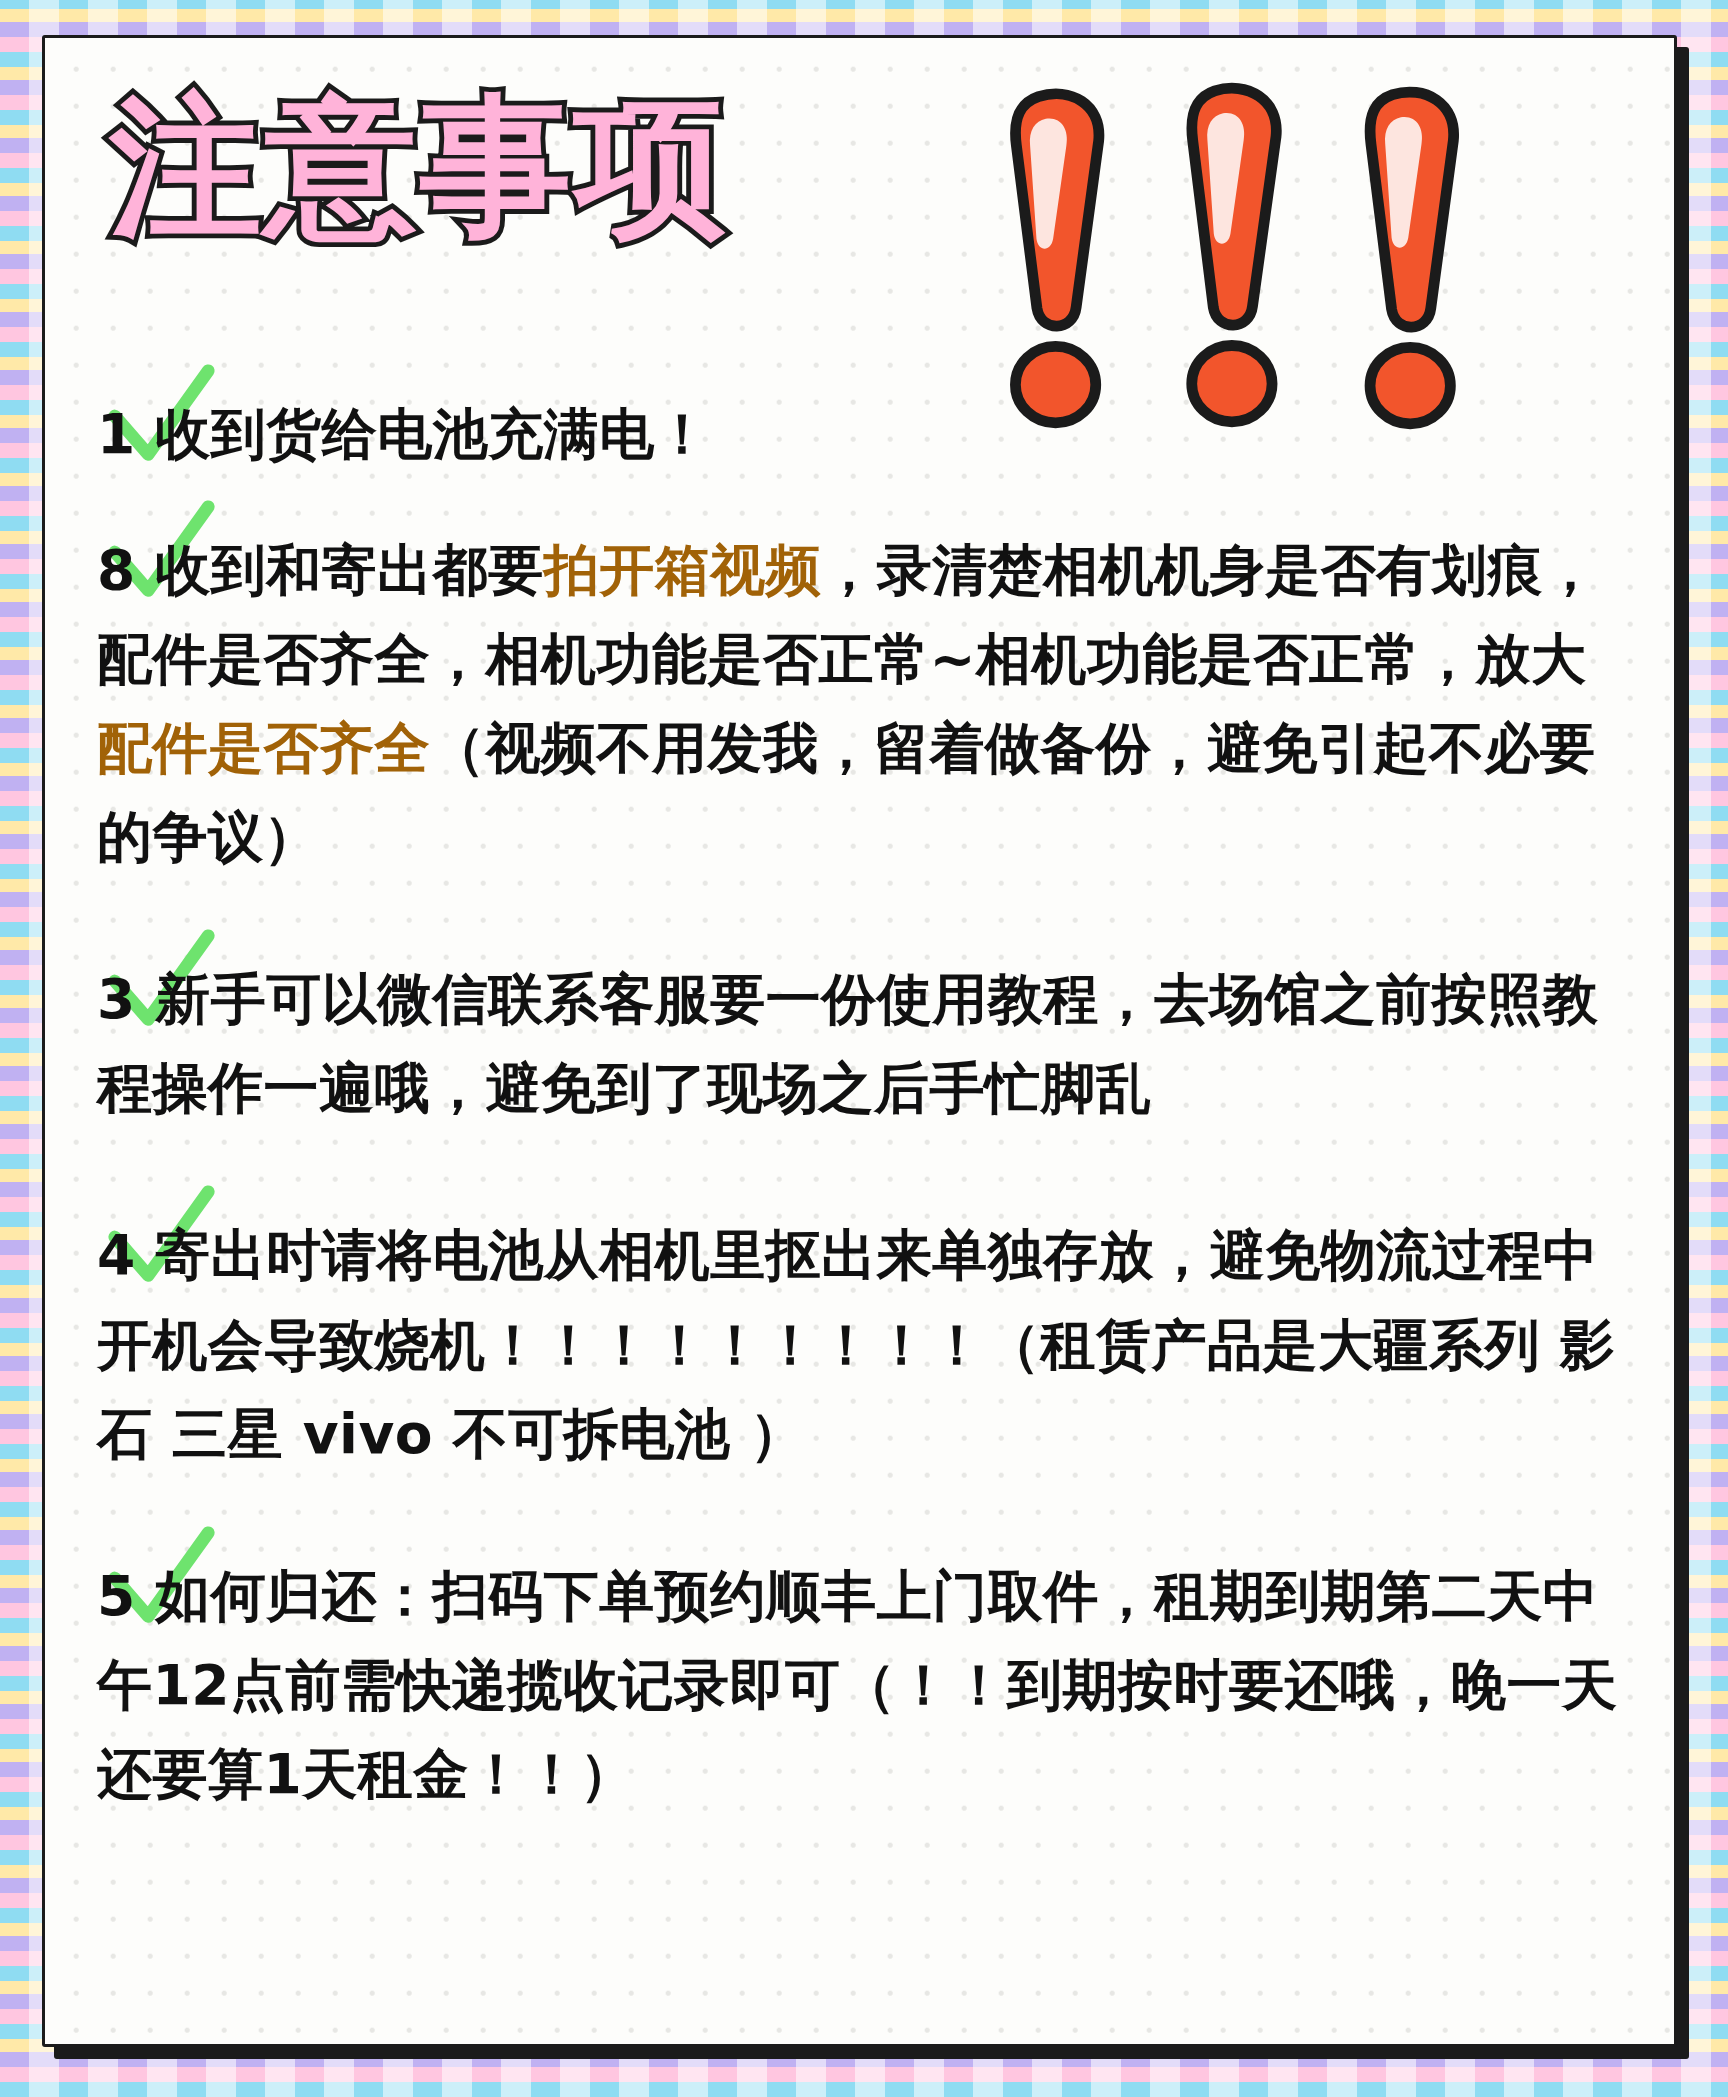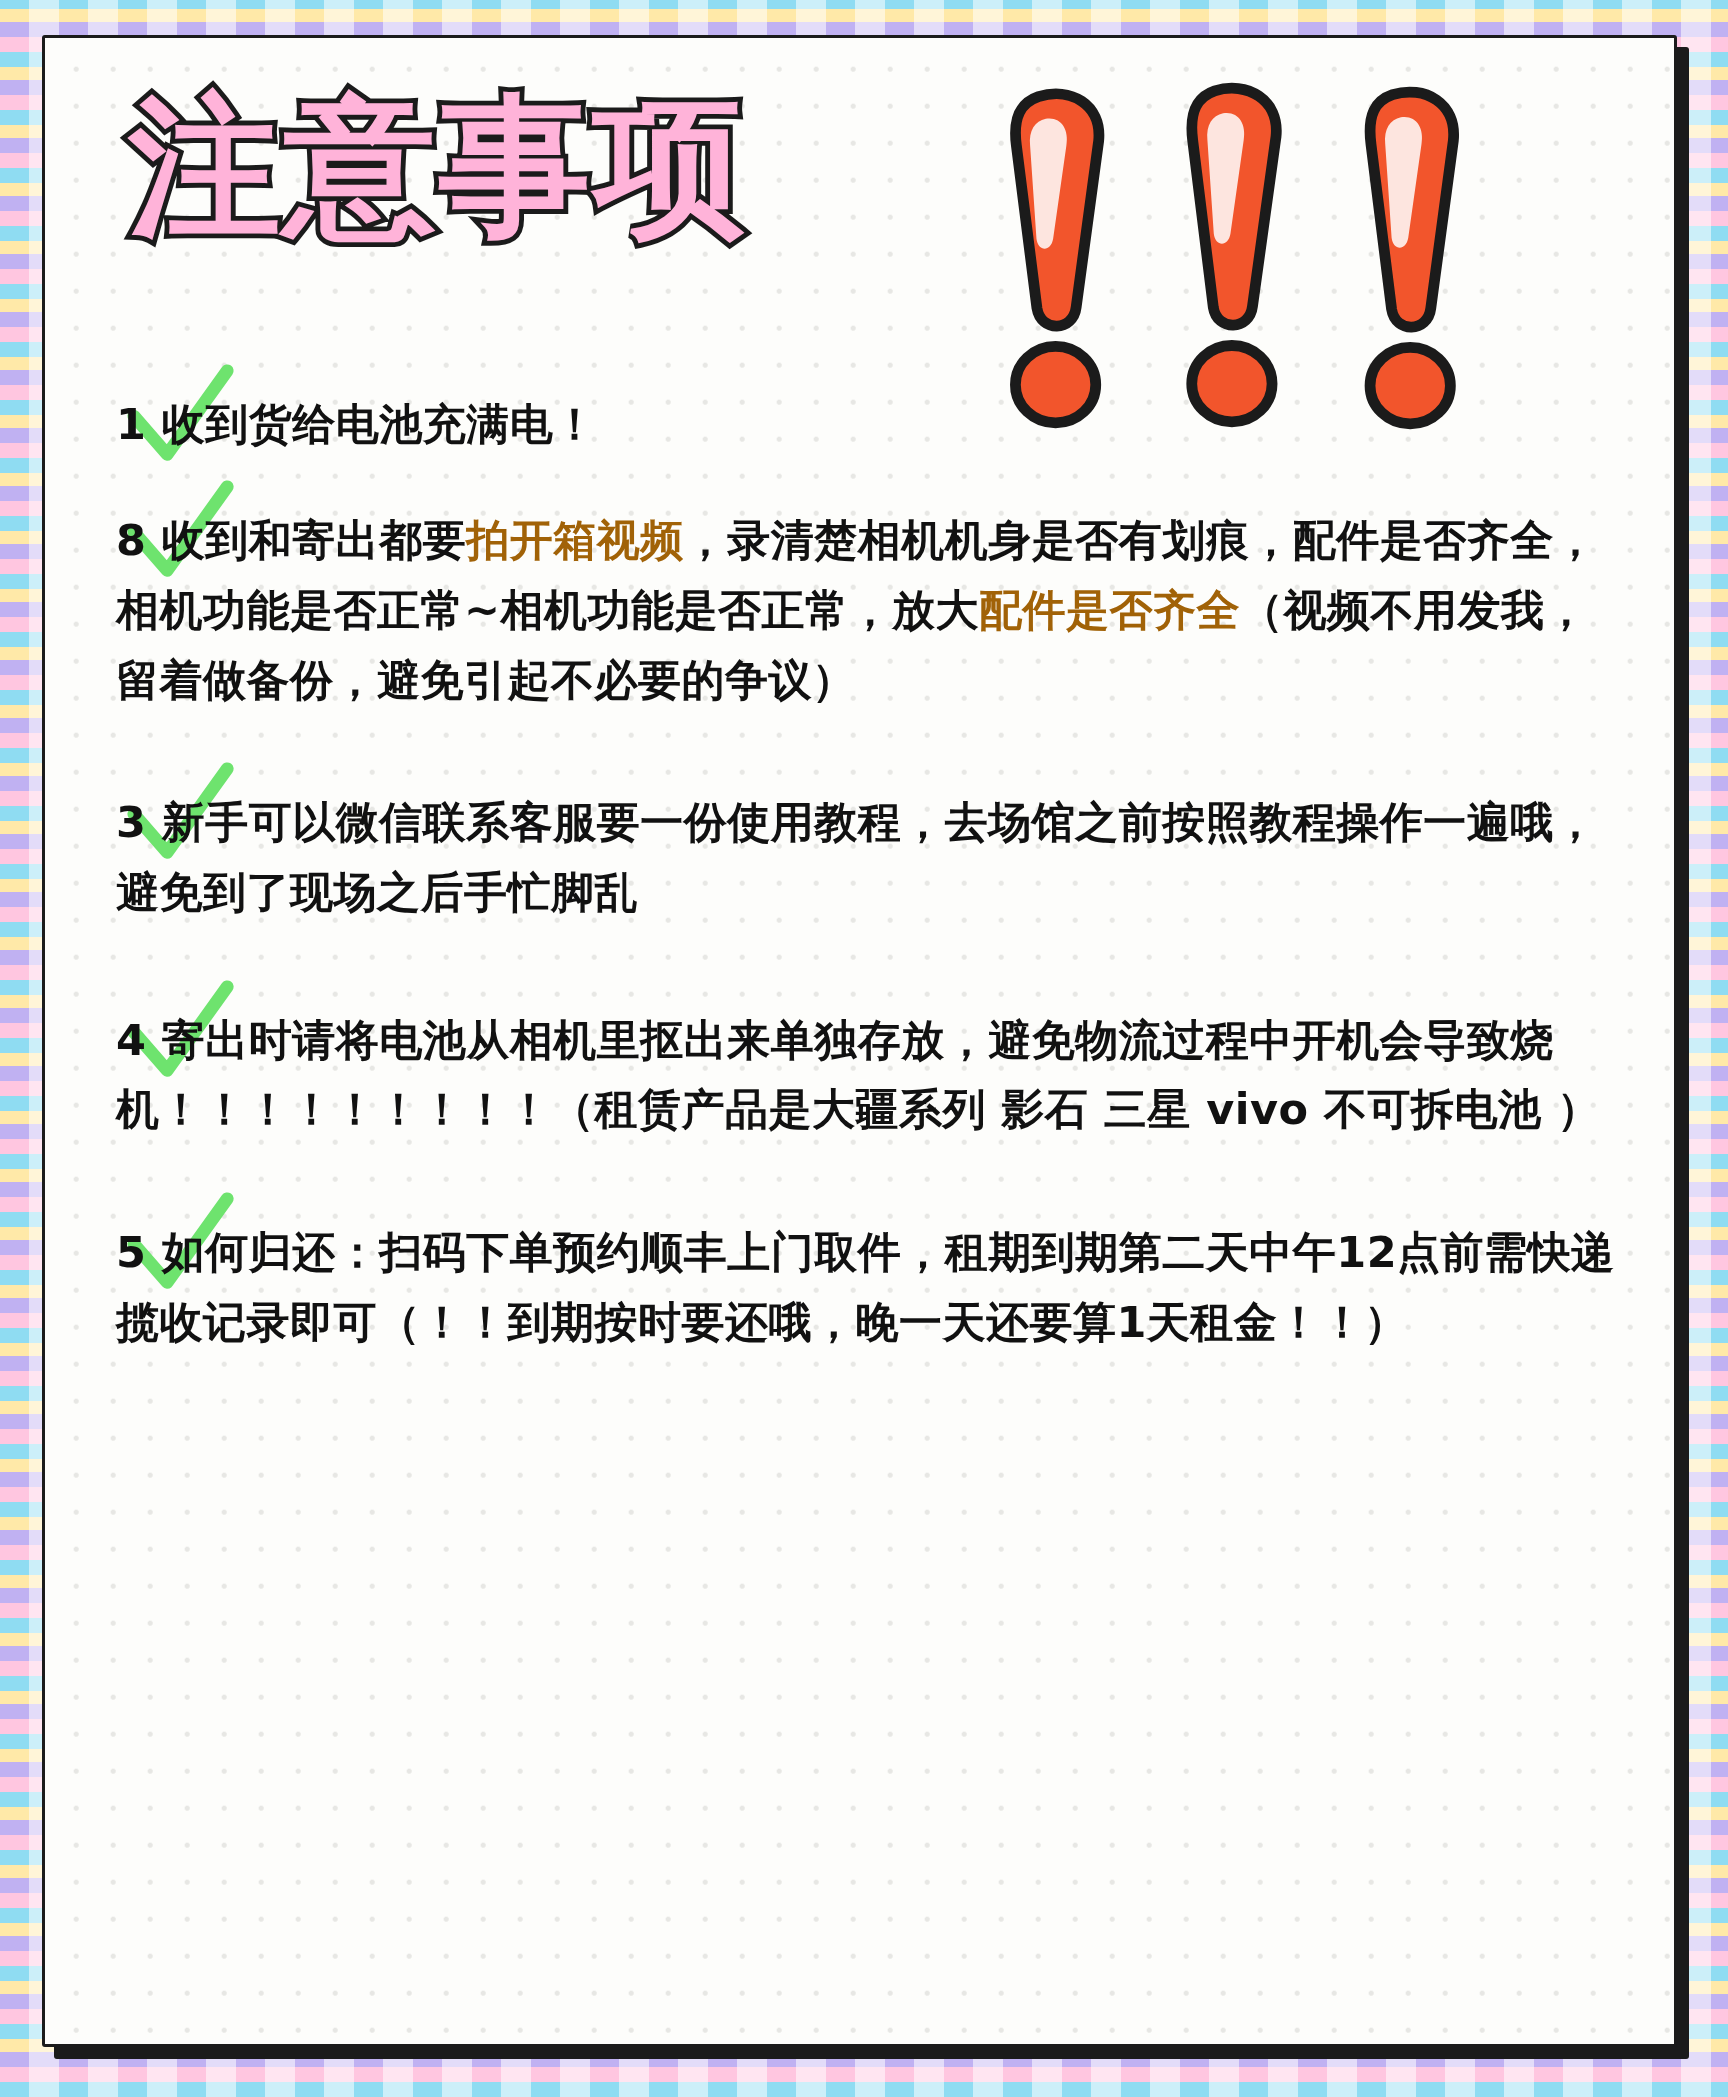--- a/index.html
+++ b/index.html
@@ -75,21 +75,21 @@
     position: absolute;
     inset: 0;
     background-image: radial-gradient(#e3e3e0 2.4px, transparent 2.7px);
     background-size: 37px 37px;
     background-position: 12.7px 12.7px;
     opacity: 0.85;
     pointer-events: none;
   }
   .card-inner {
     position: relative;
-    padding: 29px 45px 0 64px;
+    padding: 29px 45px 0 45px;
   }
 
   
   .title-row {
     position: relative;
     height: 313px;
   }
   .title-text {
     position: absolute;
     left: 19.6px;
@@ -125,21 +125,21 @@
   .check {
     position: absolute;
     left: 12.7px;
     top: -32px;
     width: 118px;
     height: 118px;
     pointer-events: none;
   }
   .item-text {
     position: relative;
-    font-size: 43px;
+    font-size: 55px;
     line-height: 1.62;
     font-weight: 800;
     color: #111111;
     letter-spacing: 0.5px;
     font-family: "DejaVu Sans", "Liberation Sans", sans-serif;
     z-index: 2;
     text-indent: 0;
   }
   .hl {
     color: #a16207;

